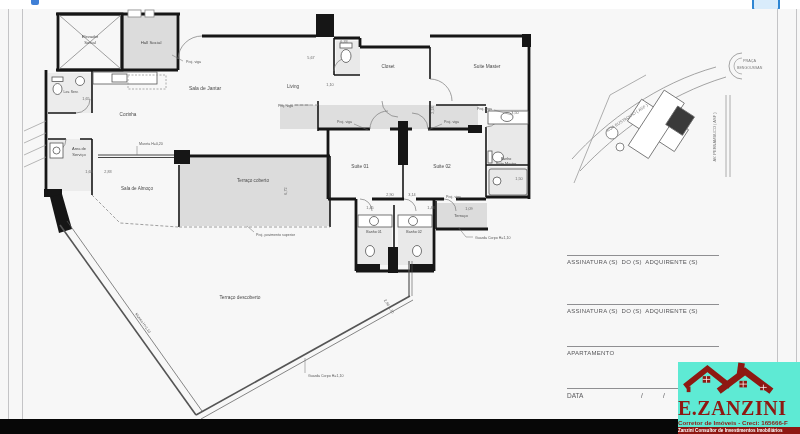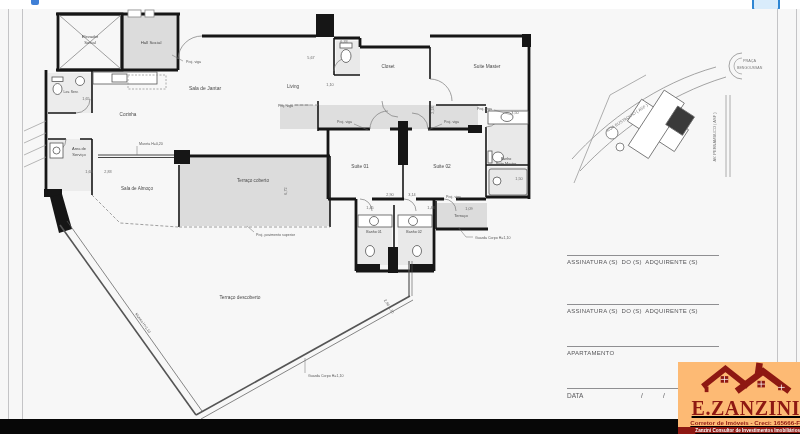--- a/index.html
+++ b/index.html
@@ -19,21 +19,21 @@
   .sig-line{border-top:1px solid #8f8f92;width:152px;height:0;}
   .sig-line.short{width:131px;}
   .sig-label{margin-top:3px;font-size:6px;letter-spacing:.25px;color:#57575a;white-space:pre;}
   .data-row{position:relative;height:10px;margin-top:3px;}
   .data-row span{position:absolute;font-size:6.5px;color:#57575a;}
   .data-label{left:0;}
   .slash1{left:74px;}
   .slash2{left:96px;}
   
   .black-bar{position:absolute;left:0;top:410px;width:800px;height:15px;background:#070707;}
-  .logo-block{position:absolute;left:678px;top:353px;width:122px;height:72px;background:#fdba74;z-index:3;text-align:right;text-decoration:underline;}
+  .logo-block{position:absolute;left:678px;top:353px;width:122px;height:72px;background:#5eead4;z-index:3;text-align:left;}
   .logo-brand{font-family:"Liberation Serif",serif;font-weight:bold;font-size:20px;line-height:1;color:#8e1812;letter-spacing:.5px;white-space:nowrap;}
   .logo-sub{font-size:6.2px;font-weight:bold;color:#8e1812;white-space:nowrap;margin-top:1px;}
   .logo-band{margin-top:1px;background:#8e1812;color:#fff;font-weight:bold;font-size:4.6px;line-height:8px;white-space:nowrap;}
   svg{font-family:"Liberation Sans",sans-serif;}
   text{fill:#4a4a4a;}
   .dim{fill:#6a6a6a;}
   .ann{fill:#5a5a5a;}
   .maptxt{fill:#7b7b7b;}
 </style>
 </head>

